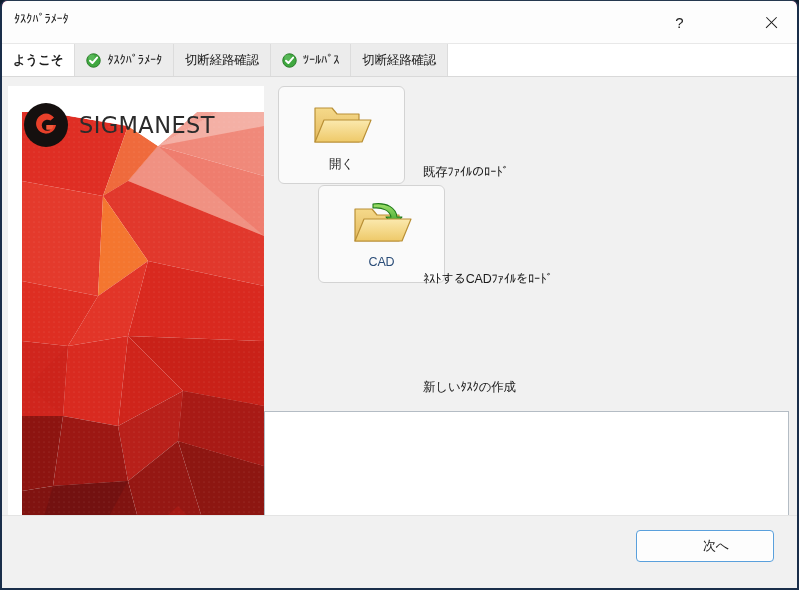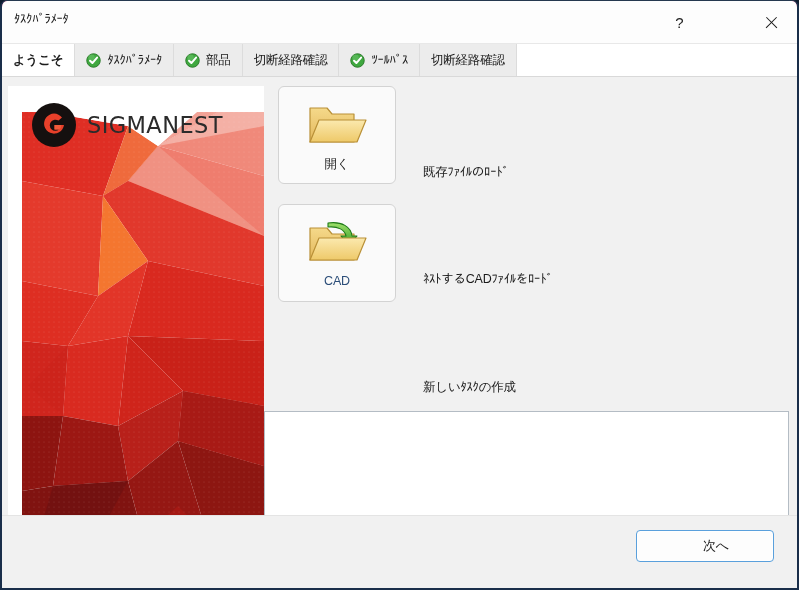--- a/index.html
+++ b/index.html
@@ -113,21 +113,21 @@
     overflow: hidden;
   }
   #art-panel svg { display: block; }
 
   
   #logo-wrap {
     position: absolute;
     left: 6px; top: 9px;
     width: 256px; height: 78px;
     display: flex; align-items: center;
-    padding-left: 24px;
+    padding-left: 16px;
     box-sizing: border-box;
     background: transparent;
   }
   #logo-mark {
     width: 44px; height: 44px; border-radius: 50%;
     background: #15100f;
     position: relative;
     flex: 0 0 auto;
   }
   #logo-mark .swoosh {
@@ -139,34 +139,34 @@
     font-size: 22.5px;
     letter-spacing: 0.4px;
     color: #2b2b2b;
     font-family: "DejaVu Sans", sans-serif;
   }
 
   
   .action-btn {
     position: absolute;
     left: 276px;
-    width: 118px; height: 98px;
+    width: 127px; height: 98px;
     background: #fafafa;
     border: 1px solid #d3d3d3;
     border-radius: 6px;
     box-sizing: border-box;
     display: flex;
     flex-direction: column;
     align-items: center;
     justify-content: flex-start;
     padding-top: 9px;
     cursor: default;
   }
   #btn-open { top: 9px; }
-  #btn-cad  { top: 127px; }
+  #btn-cad  { top: 108px; margin-left: 40px; }
   #btn-new  { top: 225px; }
   .btn-icon { width: 66px; height: 58px; }
   .btn-label {
     margin-top: 2px;
     font-size: 12.5px;
     color: #1b1b1b;
     white-space: nowrap;
     letter-spacing: -0.2px;
   }
   .btn-label.blue { color: #2b4d78; font-family:"Liberation Sans",sans-serif; }
@@ -248,28 +248,20 @@
 
     <div class="tab">
       <svg class="check-icon" viewBox="0 0 16 16">
         <circle cx="8" cy="8" r="7.2" fill="#3fa83f" stroke="#2a7a2a" stroke-width="1"></circle>
         <circle cx="6" cy="5" r="3.4" fill="#6cc26c" opacity="0.55"></circle>
         <path d="M4.3 8.2 L6.8 10.7 L11.8 4.9" stroke="#ffffff" stroke-width="2.1" fill="none" stroke-linecap="round" stroke-linejoin="round"></path>
       </svg>
       <span>ﾀｽｸﾊﾟﾗﾒｰﾀ</span>
     </div>
 
-    <div class="tab">
-      <svg class="check-icon" viewBox="0 0 16 16">
-        <circle cx="8" cy="8" r="7.2" fill="#3fa83f" stroke="#2a7a2a" stroke-width="1"></circle>
-        <circle cx="6" cy="5" r="3.4" fill="#6cc26c" opacity="0.55"></circle>
-        <path d="M4.3 8.2 L6.8 10.7 L11.8 4.9" stroke="#ffffff" stroke-width="2.1" fill="none" stroke-linecap="round" stroke-linejoin="round"></path>
-      </svg>
-      <span>部品</span>
-    </div>
 
     <div class="tab">
       <span>切断経路確認</span>
     </div>
 
     <div class="tab">
       <svg class="check-icon" viewBox="0 0 16 16">
         <circle cx="8" cy="8" r="7.2" fill="#3fa83f" stroke="#2a7a2a" stroke-width="1"></circle>
         <circle cx="6" cy="5" r="3.4" fill="#6cc26c" opacity="0.55"></circle>
         <path d="M4.3 8.2 L6.8 10.7 L11.8 4.9" stroke="#ffffff" stroke-width="2.1" fill="none" stroke-linecap="round" stroke-linejoin="round"></path>

